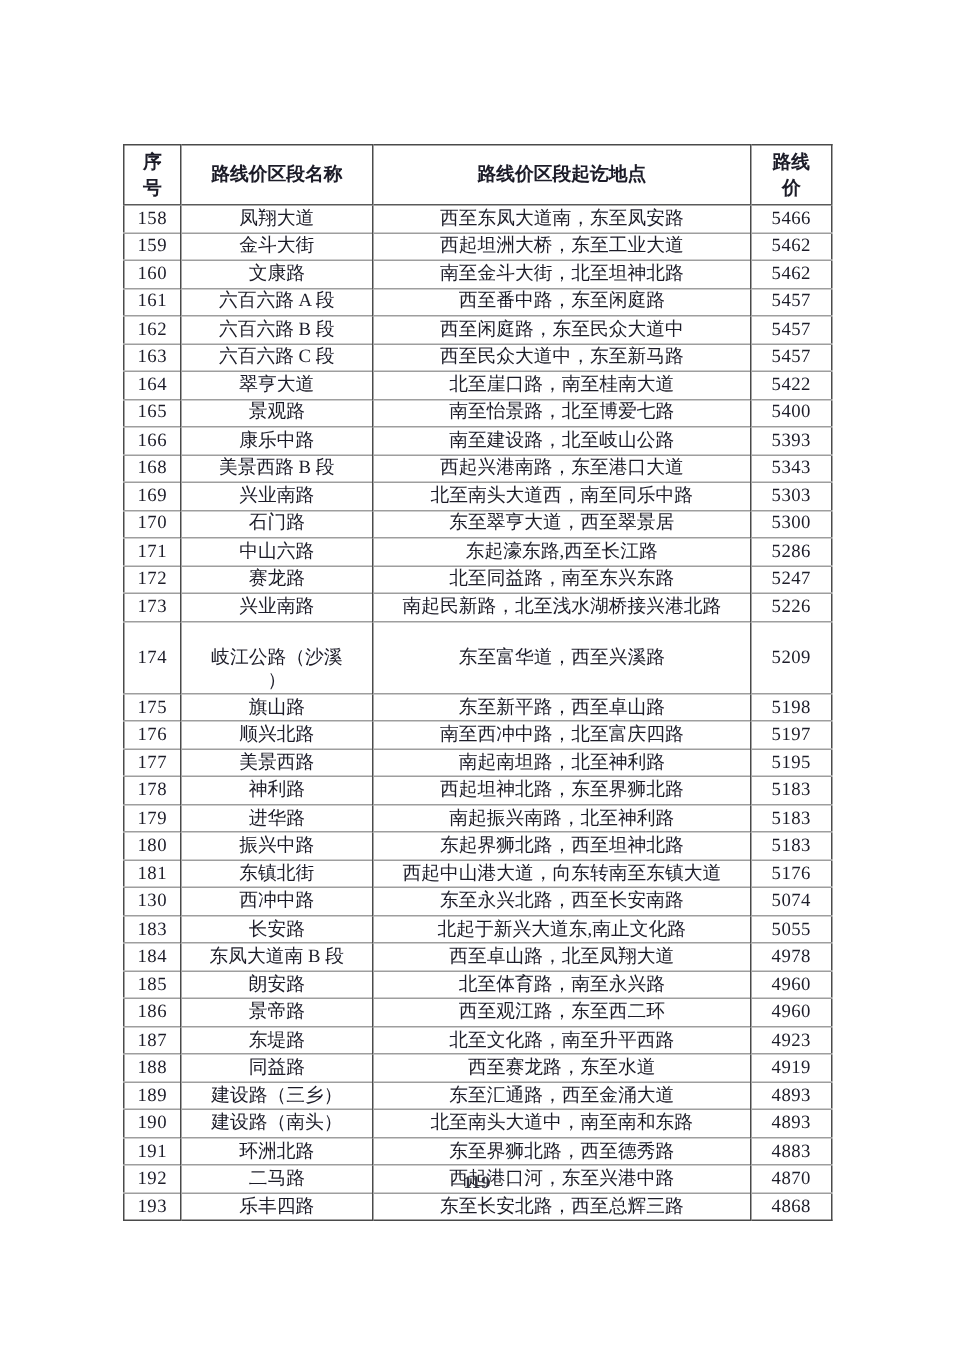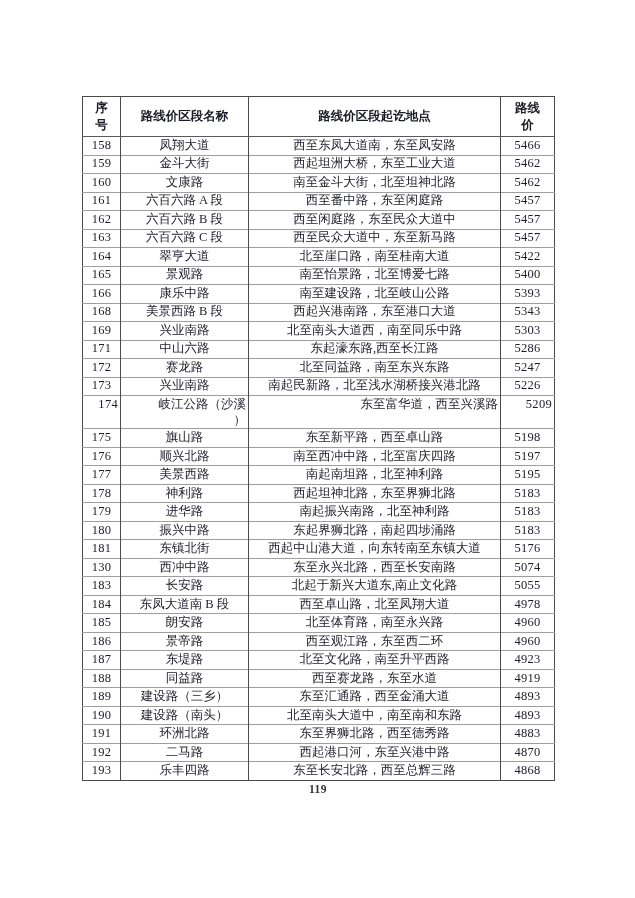--- a/index.html
+++ b/index.html
@@ -57,22 +57,21 @@
   .price-table td.c-name {
     white-space: pre-line;
   }
   .price-table td.c-price,
   .price-table td.c-no {
     font-family: "Liberation Serif", serif;
     letter-spacing: 0.3px;
   }
   .price-table tr.dbl td {
     vertical-align: top;
-    padding-top: 1px;
-    text-align: right;
+    padding-top: 16px;
   }
   .page-number {
     position: absolute;
     top: 783px;
     left: 82px;
     width: 472px;
     text-align: center;
     font-size: 11.5px;
     color: #33333f;
     letter-spacing: 0.5px;
@@ -173,20 +172,26 @@
     <td class="c-price">5343</td>
   </tr>
 
   <tr>
     <td class="c-no">169</td>
     <td class="c-name">兴业南路</td>
     <td class="c-route">北至南头大道西，南至同乐中路</td>
     <td class="c-price">5303</td>
   </tr>
 
+  <tr>
+    <td class="c-no">170</td>
+    <td class="c-name">石门路</td>
+    <td class="c-route">东至翠亨大道，西至翠景居</td>
+    <td class="c-price">5300</td>
+  </tr>
 
   <tr>
     <td class="c-no">171</td>
     <td class="c-name">中山六路</td>
     <td class="c-route">东起濠东路,西至长江路</td>
     <td class="c-price">5286</td>
   </tr>
 
   <tr>
     <td class="c-no">172</td>
@@ -241,21 +246,21 @@
   <tr>
     <td class="c-no">179</td>
     <td class="c-name">进华路</td>
     <td class="c-route">南起振兴南路，北至神利路</td>
     <td class="c-price">5183</td>
   </tr>
 
   <tr>
     <td class="c-no">180</td>
     <td class="c-name">振兴中路</td>
-    <td class="c-route">东起界狮北路，南起四埗涌路</td>
+    <td class="c-route">东起界狮北路，西至坦神北路</td>
     <td class="c-price">5183</td>
   </tr>
 
   <tr>
     <td class="c-no">181</td>
     <td class="c-name">东镇北街</td>
     <td class="c-route">西起中山港大道，向东转南至东镇大道</td>
     <td class="c-price">5176</td>
   </tr>
 

